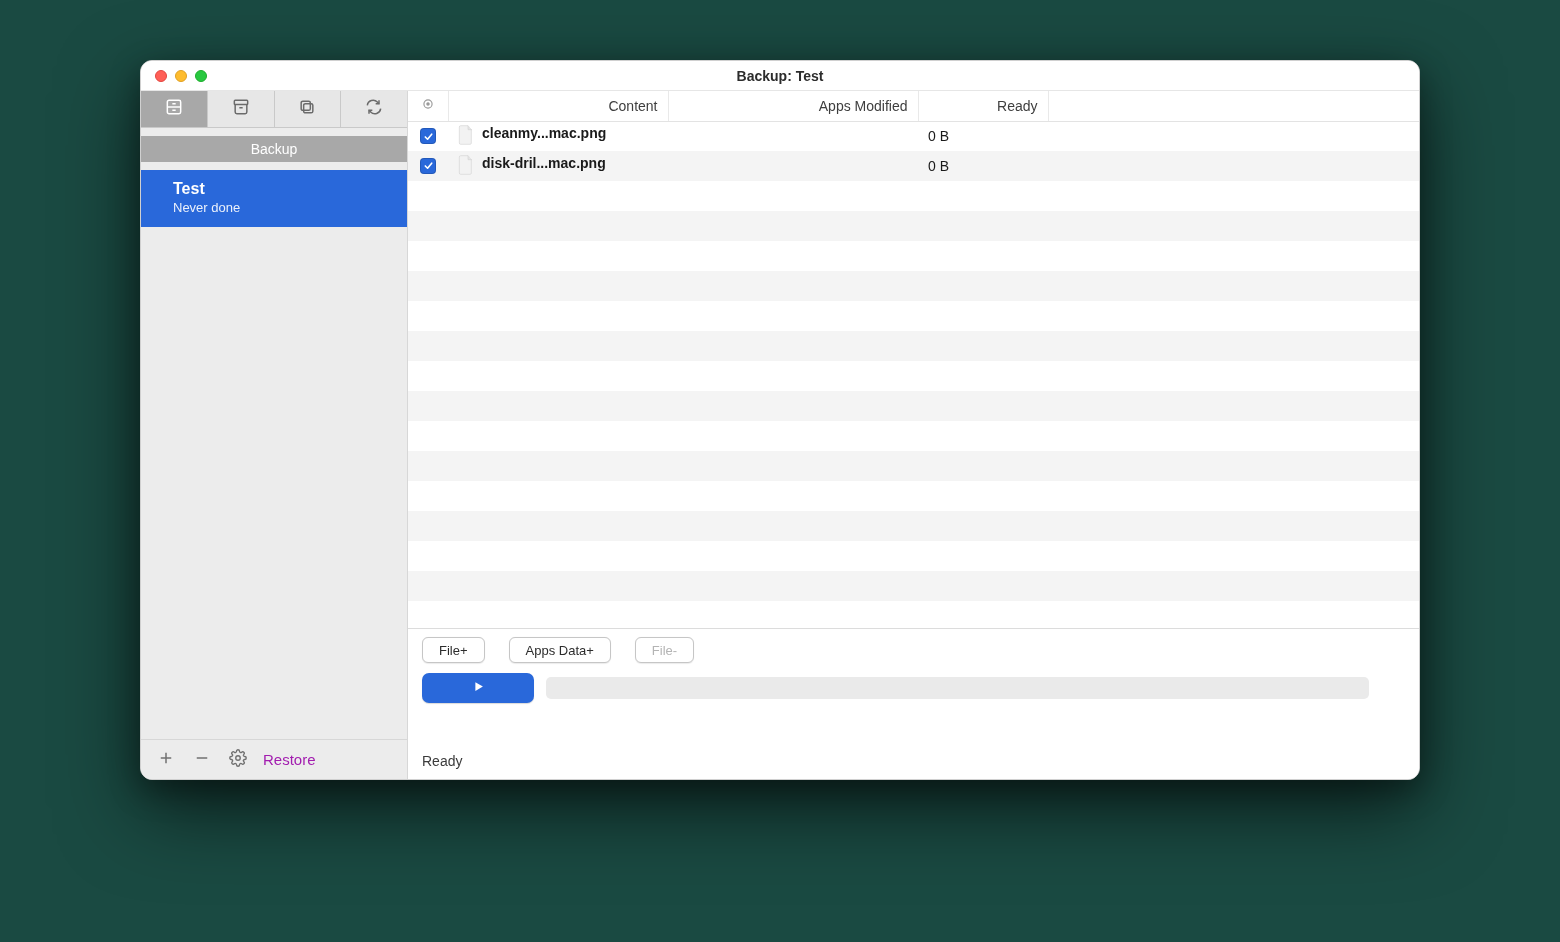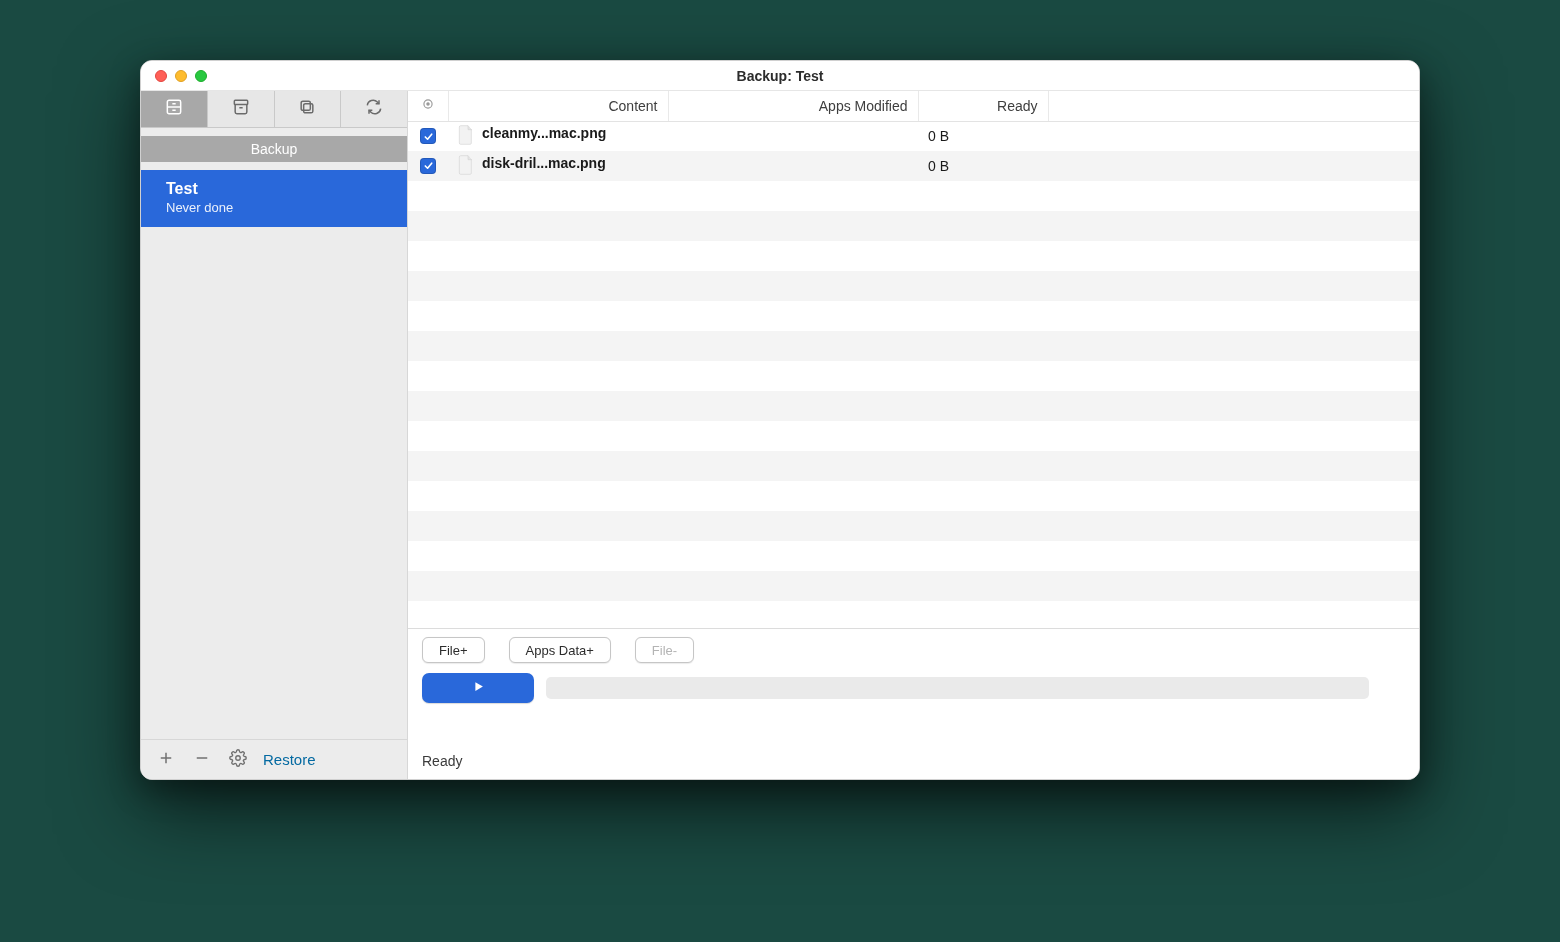--- a/index.html
+++ b/index.html
@@ -58,36 +58,36 @@
   }
   .side-tab:last-child { border-right: none; }
   .side-tab.active { background: #a8a8a8; color: #fff; }
   .side-tab svg { width: 20px; height: 20px; }
   .side-header {
     height: 26px; background: #a8a8a8; color: #fff;
     font-size: 14px; display: flex; align-items: center; justify-content: center;
   }
   .backup-list { flex: 1; overflow: auto; }
   .backup-item {
-    padding: 10px 25px 12px; cursor: pointer;
+    padding: 10px 32px 12px; cursor: pointer;
   }
   .backup-item.selected { background: #2968da; color: #fff; }
   .backup-item .name { font-weight: 700; font-size: 16px; }
   .backup-item .sub { font-size: 13px; opacity: .9; margin-top: 2px; }
   .side-footer {
     height: 40px; display: flex; align-items: center; gap: 6px;
     padding: 0 10px; border-top: 1px solid #d7d7d7; background: #ececec;
   }
   .icon-btn {
     width: 30px; height: 30px; display: flex; align-items: center; justify-content: center;
     color: #707070; cursor: pointer; border-radius: 5px;
   }
   .icon-btn svg { width: 18px; height: 18px; }
   .restore-btn {
-    margin-left: 4px; color: #0369a1; font-size: 15px; cursor: default;
+    margin-left: 4px; color: #a21caf; font-size: 15px; cursor: default;
   }
   .main { flex: 1; display: flex; flex-direction: column; min-width: 0; border-left: 1px solid #d7d7d7; }
   .table-wrap { flex: 1; overflow: auto; background: #fff; }
   table { width: 100%; border-collapse: collapse; table-layout: fixed; }
   thead th {
     text-align: right; font-weight: 400; font-size: 14px; color: #3e3e3e;
     height: 30px; padding: 0 10px; background: #fff;
     border-bottom: 1px solid #e3e3e3; border-right: 1px solid #e9e9e9;
     position: sticky; top: 0; z-index: 1;
   }

